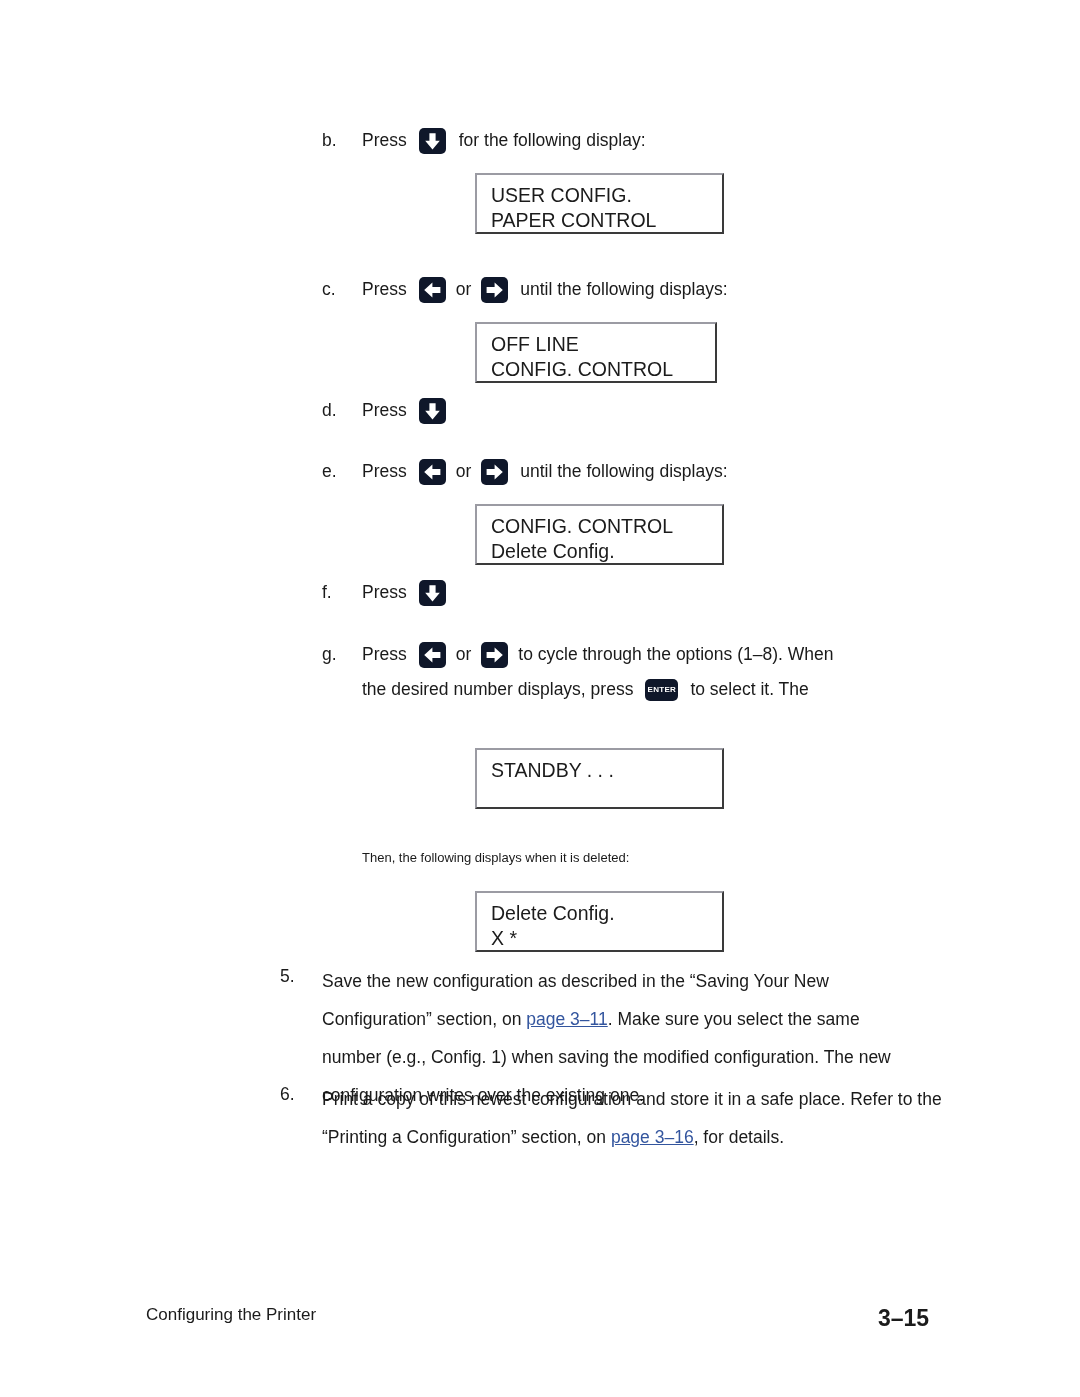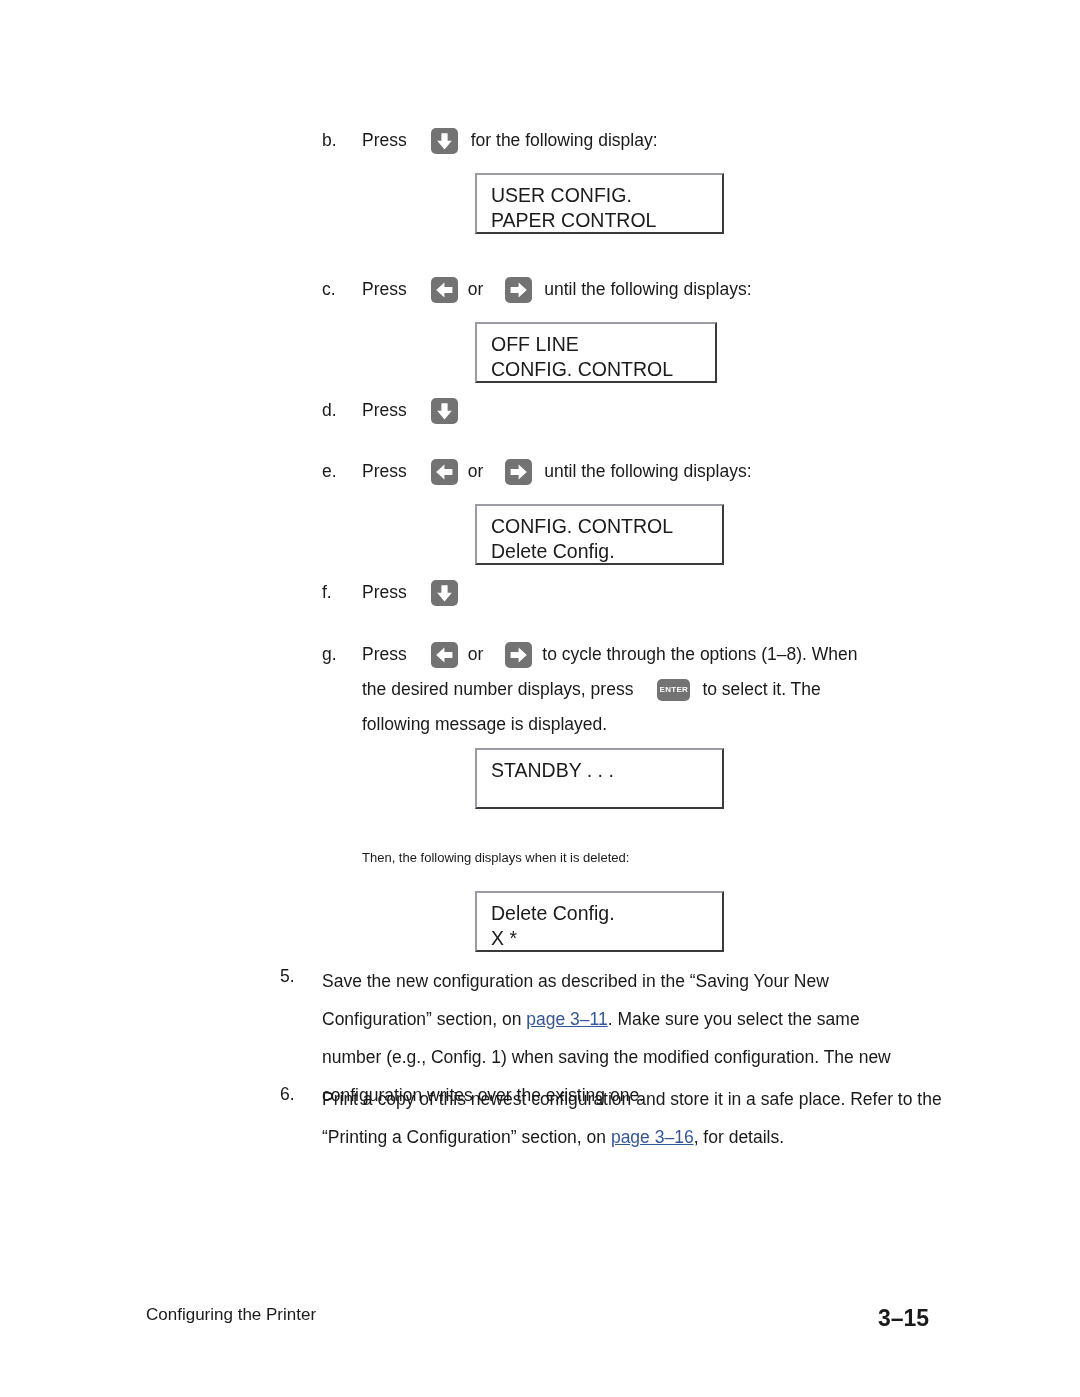--- a/index.html
+++ b/index.html
@@ -65,25 +65,24 @@
   .nstep-body {
     font-size: 17.5px;
     line-height: 38px;
     width: 600px;
     text-align: left;
   }
 
   
   .keycap {
     display: inline-block;
-    background: #737373;
+    background: #0f172a;
     border-radius: 5px;
     vertical-align: middle;
     position: relative;
-    margin-left: 12px;
   }
   .keycap.arrow {
     width: 27px;
     height: 26px;
   }
   .keycap.enter {
     width: 33px;
     height: 22px;
     border-radius: 5px;
   }
@@ -289,23 +288,20 @@
       </div>
       <div class="inline-row" style="margin-top:6px;align-items:center;">
         <span class="txt">the desired number displays, press</span>
         <span style="width:12px;"></span>
         <span class="keycap enter">
           <span class="enter-label">ENTER</span>
         </span>
         <span style="width:12px;"></span>
         <span class="txt">to select it. The</span>
       </div>
-      <div style="margin-top:6px;">
-        <span class="txt">following message is displayed.</span>
-      </div>
     </div>
   </div>
 
   <div class="lcd" style="left:475px; top:748px; width:249px; height:61px;">
     <div class="lcd-inner">
       <div class="lcd-line">STANDBY . . .</div>
       <div class="lcd-line"></div>
     </div>
   </div>
 

